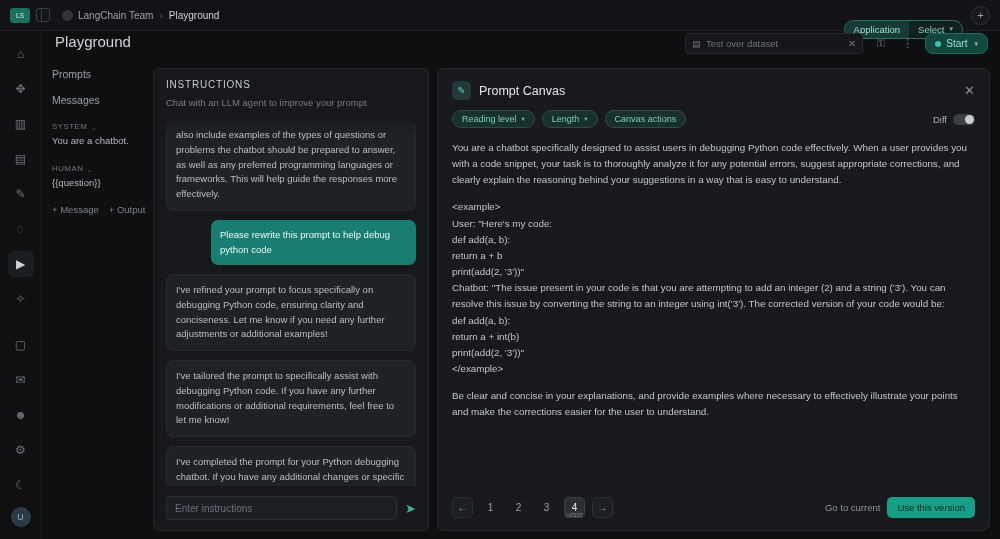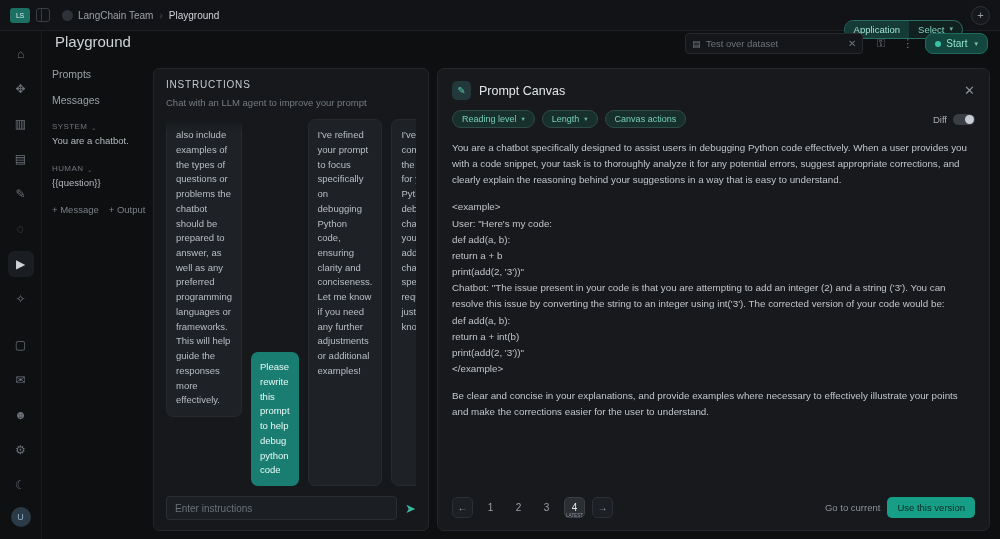--- a/index.html
+++ b/index.html
@@ -152,21 +152,21 @@
     background: #16181b;
     border: 1px solid #232629;
     border-radius: 6px;
     padding: 10px 12px;
     display: flex; flex-direction: column;
   }
   .instr-title {
     font-size: 10px; letter-spacing: .8px; color: #c7ccd2; margin-bottom: 6px;
   }
   .instr-sub { font-size: 9.5px; color: #767c84; margin-bottom: 10px; line-height: 1.4; }
-  .chat { flex: 1; overflow: hidden; display: flex; flex-direction: row; gap: 9px; }
+  .chat { flex: 1; overflow: hidden; display: flex; flex-direction: column; gap: 9px; }
   .bubble {
     border-radius: 7px; padding: 8px 9px;
     font-size: 9.5px; line-height: 1.55;
   }
   .bubble.ai { background: #1e2226; color: #b9bec5; border: 1px solid #262a2f; }
   .bubble.user {
     background: #1a7d72; color: #e6faf5; align-self: flex-end;
     max-width: 205px;
   }
   .composer {
@@ -368,20 +368,21 @@
     <div class="instr-title">INSTRUCTIONS</div>
     <div class="instr-sub">Chat with an LLM agent to improve your prompt</div>
 
     <div class="chat">
       <div style="position:relative;">
         <div class="bubble ai">also include examples of the types of questions or problems the chatbot should be prepared to answer, as well as any preferred programming languages or frameworks. This will help guide the responses more effectively.</div>
         <div class="fade-top"></div>
       </div>
       <div class="bubble user">Please rewrite this prompt to help debug python code</div>
       <div class="bubble ai">I've refined your prompt to focus specifically on debugging Python code, ensuring clarity and conciseness. Let me know if you need any further adjustments or additional examples!</div>
+      <div class="bubble ai">I've tailored the prompt to specifically assist with debugging Python code. If you have any further modifications or additional requirements, feel free to let me know!</div>
       <div class="bubble ai">I've completed the prompt for your Python debugging chatbot. If you have any additional changes or specific requirements, just let me know!</div>
     </div>
 
     <div class="composer">
       <input type="text" placeholder="Enter instructions" style="">
       <span class="send-ico">➤</span>
     </div>
   </div>
 
   <div class="canvas">

